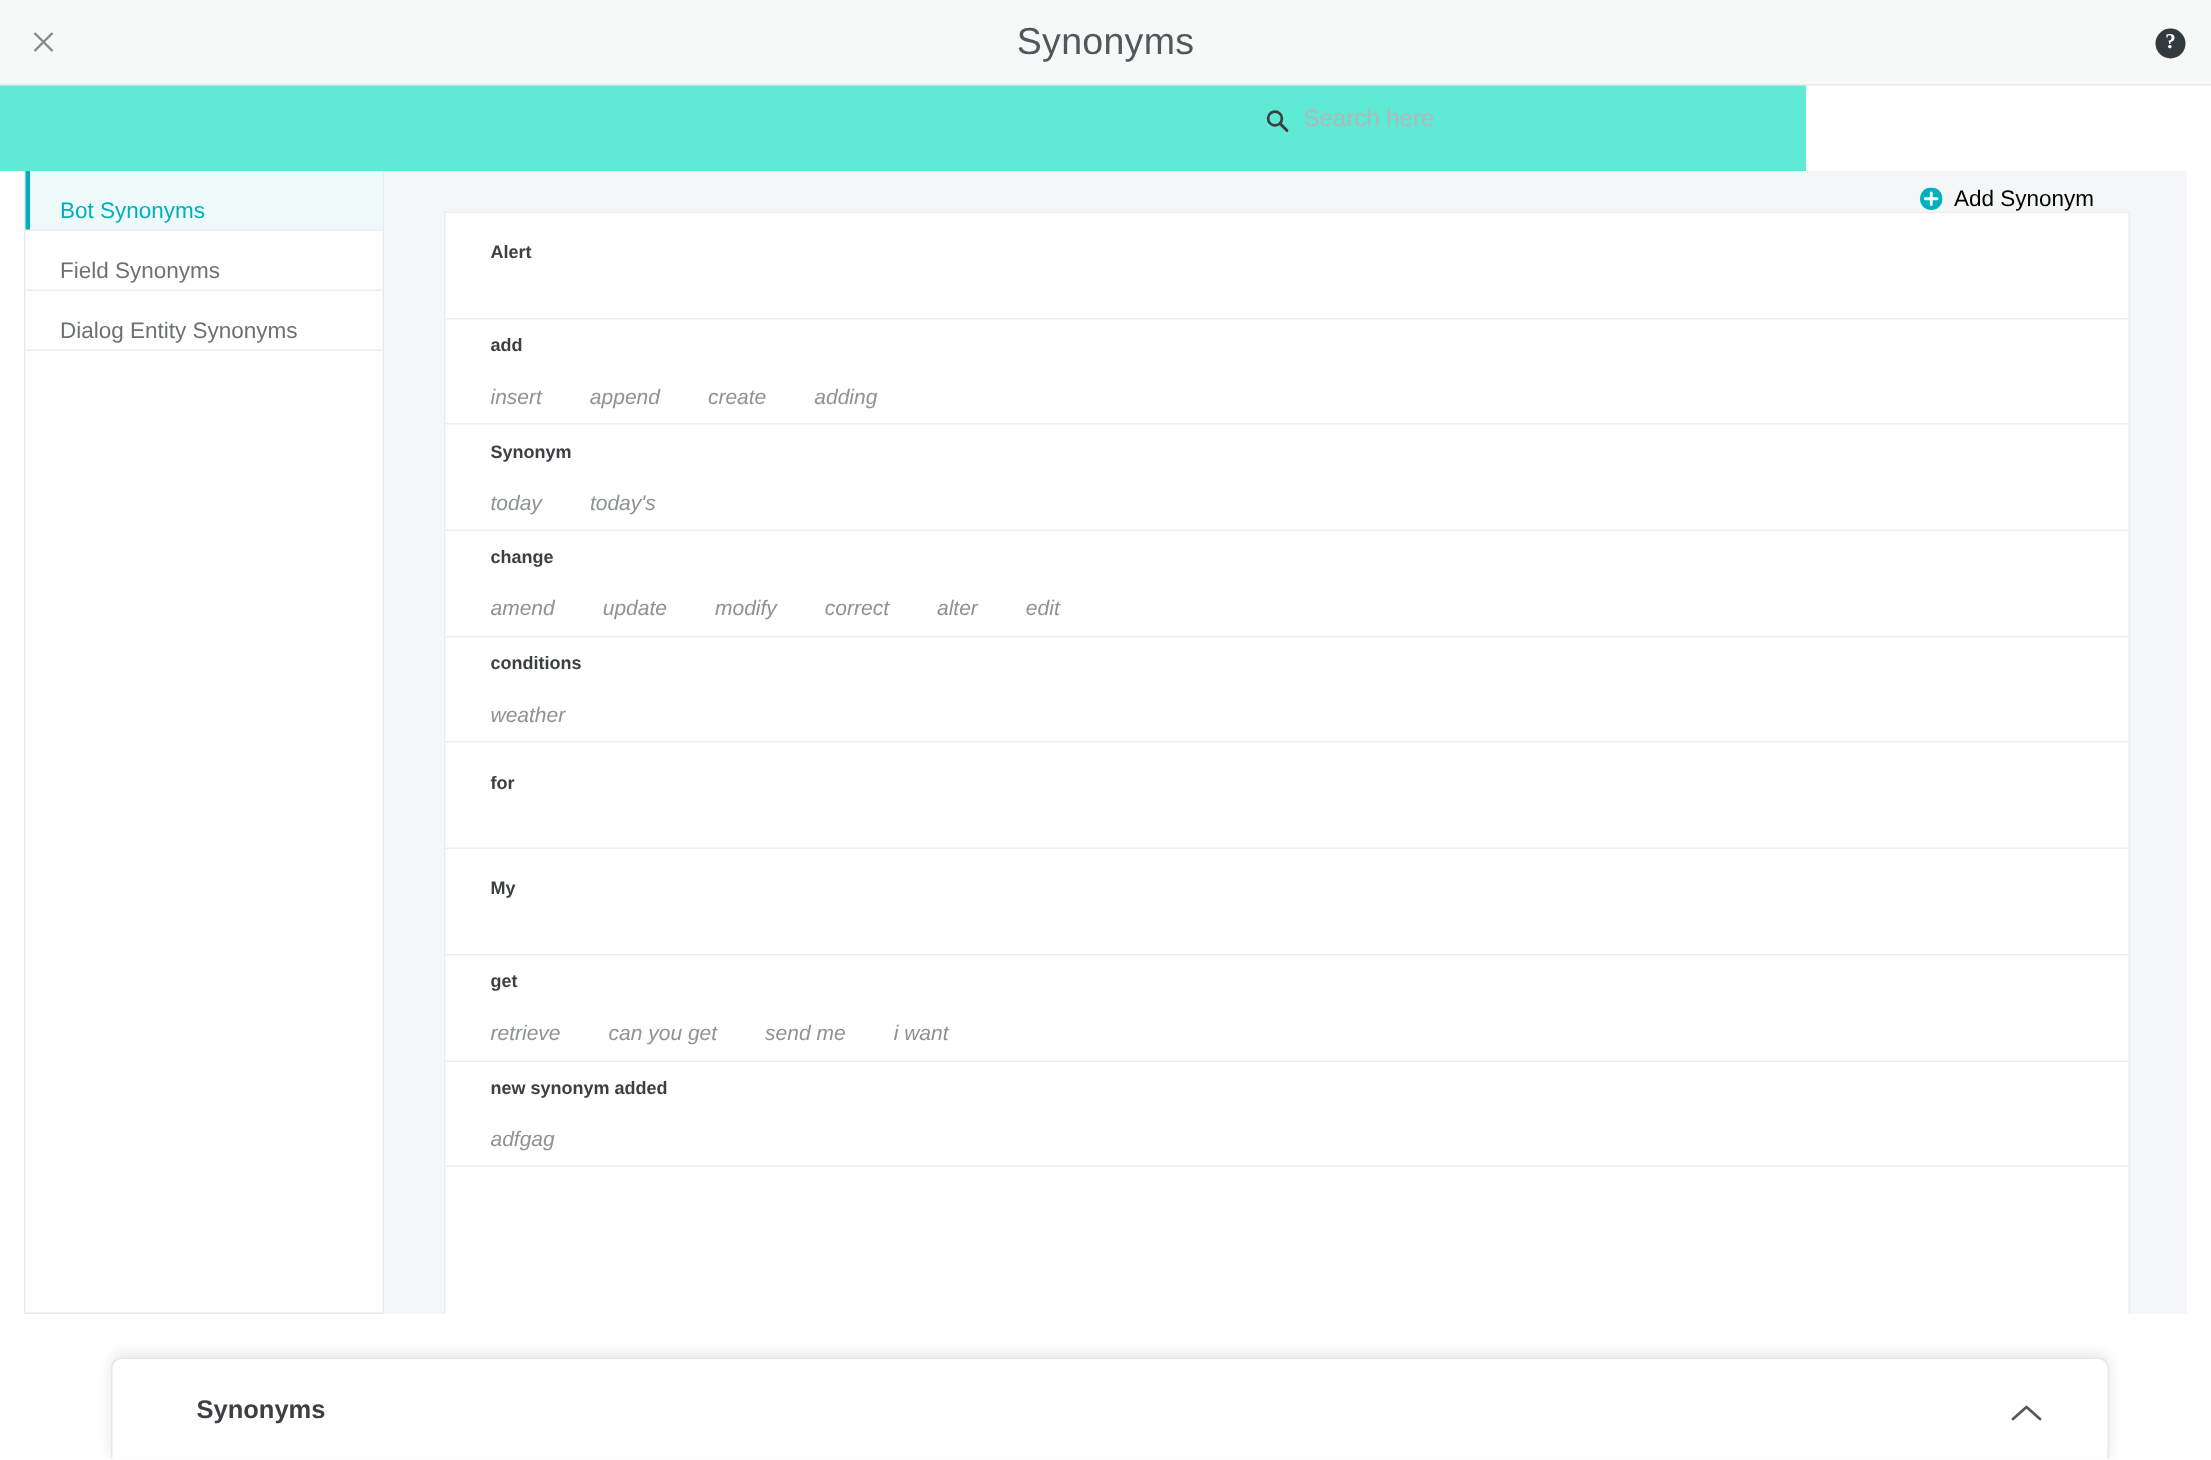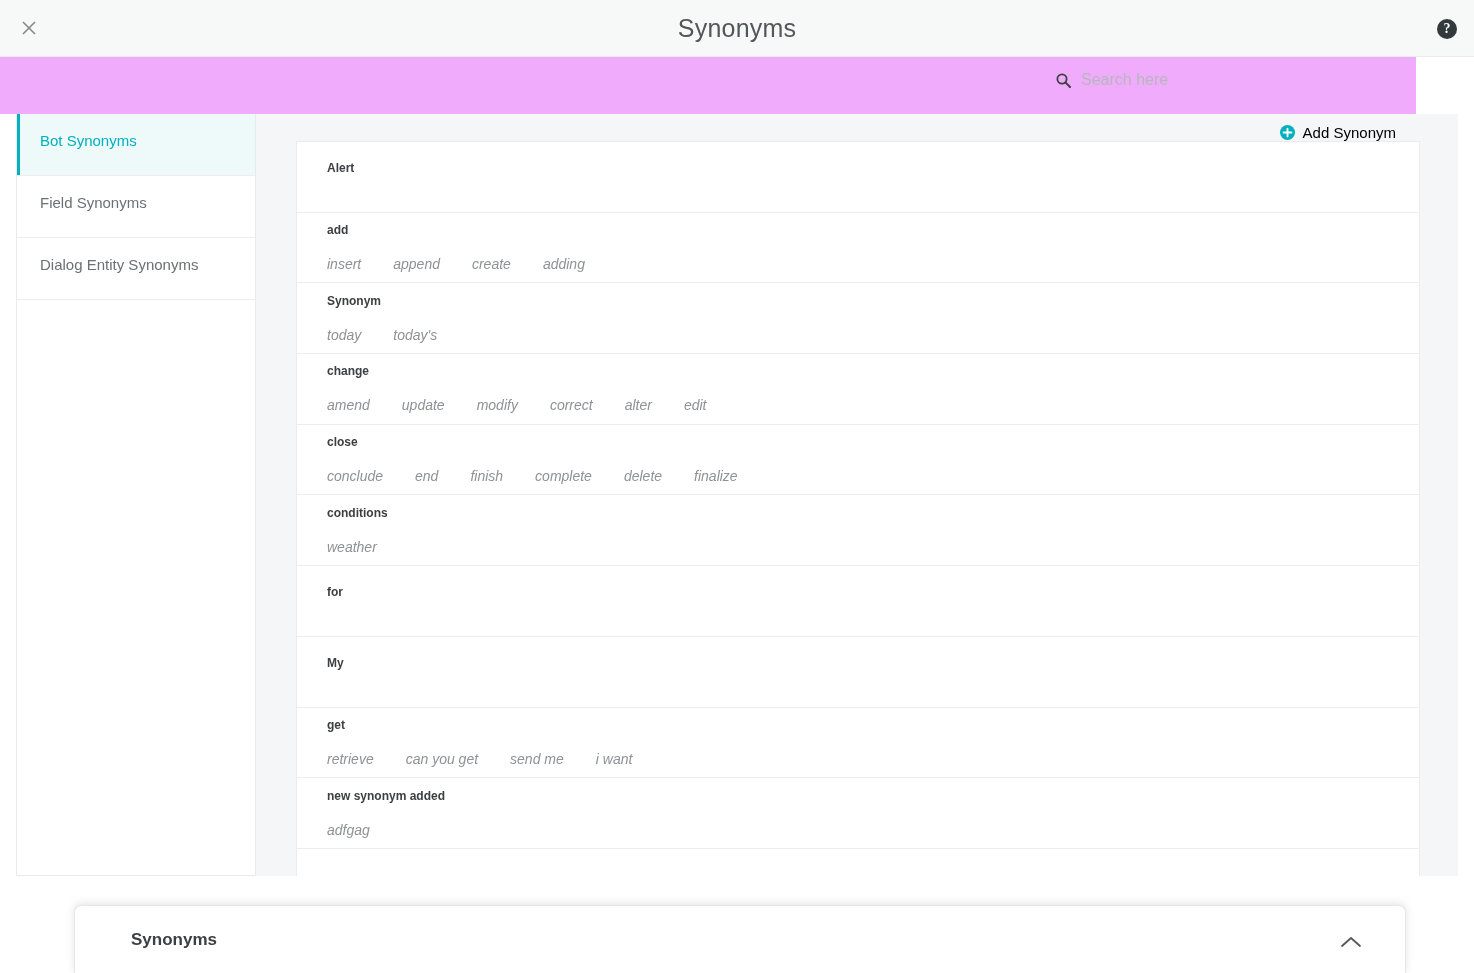--- a/index.html
+++ b/index.html
@@ -55,22 +55,22 @@
     line-height: 20px;
     text-align: center;
     cursor: pointer;
     font-family: "Liberation Serif", serif;
   }
 
   
   .searchrow {
     position: absolute;
     left: 0; top: 57px;
-    width: 1416px; height: 57px;
-    background: #f0abfc;
+    width: 1204px; height: 57px;
+    background: #5eead4;
   }
   .search-wrap {
     position: absolute;
     right: 135px; top: 14px;
     display: flex;
     align-items: center;
     gap: 10px;
   }
   .search-icon { width: 15px; height: 15px; display: block; }
   .search-input {
@@ -105,21 +105,21 @@
     position: absolute;
     left: 16px; top: 0;
     width: 240px; height: 762px;
     background: #ffffff;
     border: 1px solid #e8eaeb;
     border-top: none;
     box-sizing: border-box;
   }
   .side-item {
     position: relative;
-    height: 62px;
+    height: 40px;
     line-height: 54px;
     padding-left: 23px;
     font-size: 15px;
     color: #6b7174;
     border-bottom: 1px solid #ededee;
     box-sizing: border-box;
     cursor: pointer;
     white-space: nowrap;
   }
   .side-item.active {
@@ -307,31 +307,20 @@
         <div class="syn-list">
           <span class="syn-chip">amend</span>
           <span class="syn-chip">update</span>
           <span class="syn-chip">modify</span>
           <span class="syn-chip">correct</span>
           <span class="syn-chip">alter</span>
           <span class="syn-chip">edit</span>
         </div>
       </div>
       <div class="syn-row">
-        <div class="syn-term">close</div>
-        <div class="syn-list">
-          <span class="syn-chip">conclude</span>
-          <span class="syn-chip">end</span>
-          <span class="syn-chip">finish</span>
-          <span class="syn-chip">complete</span>
-          <span class="syn-chip">delete</span>
-          <span class="syn-chip">finalize</span>
-        </div>
-      </div>
-      <div class="syn-row">
         <div class="syn-term">conditions</div>
         <div class="syn-list">
           <span class="syn-chip">weather</span>
         </div>
       </div>
       <div class="syn-row no-syn">
         <div class="syn-term">for</div>
       </div>
       <div class="syn-row no-syn">
         <div class="syn-term">My</div>

